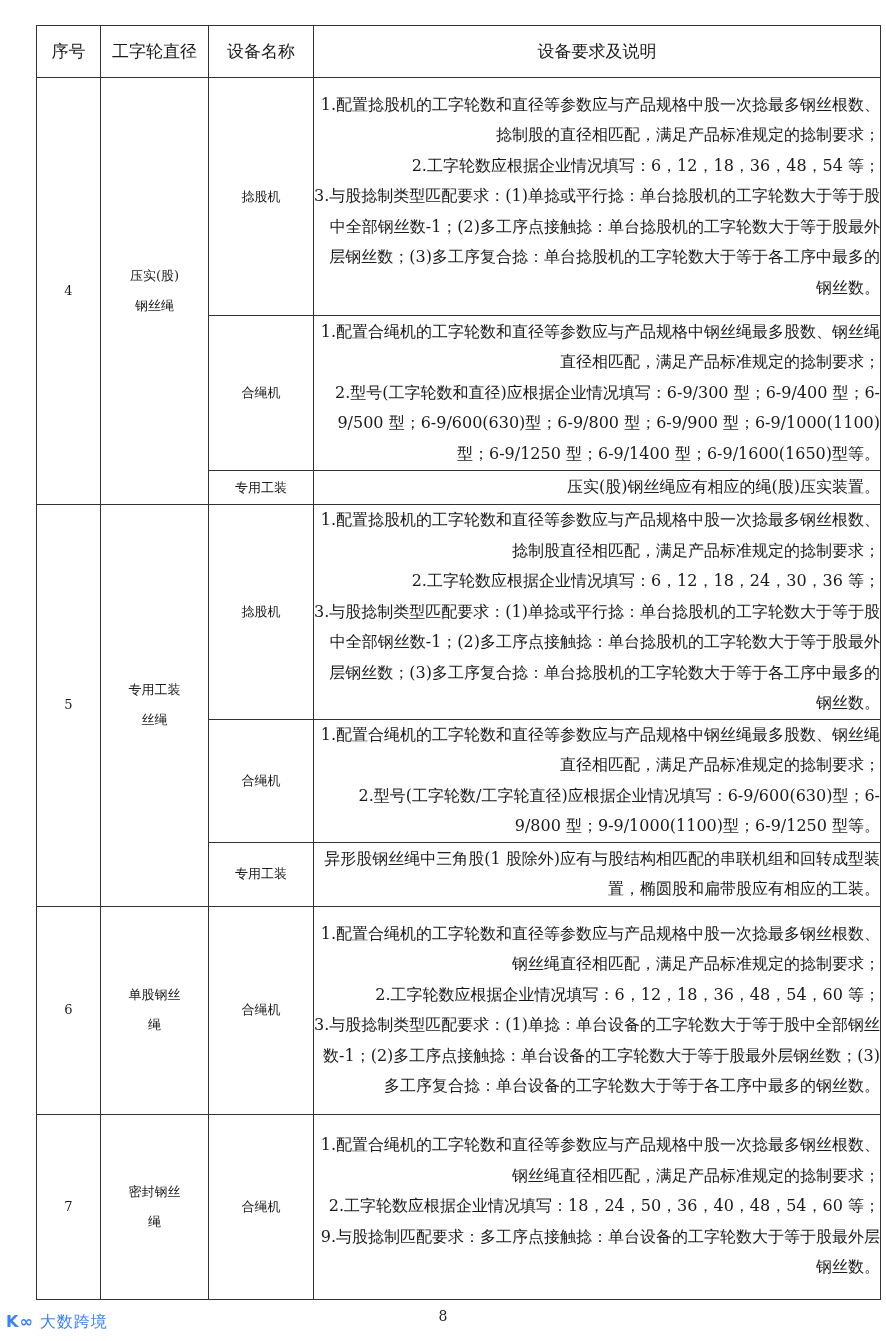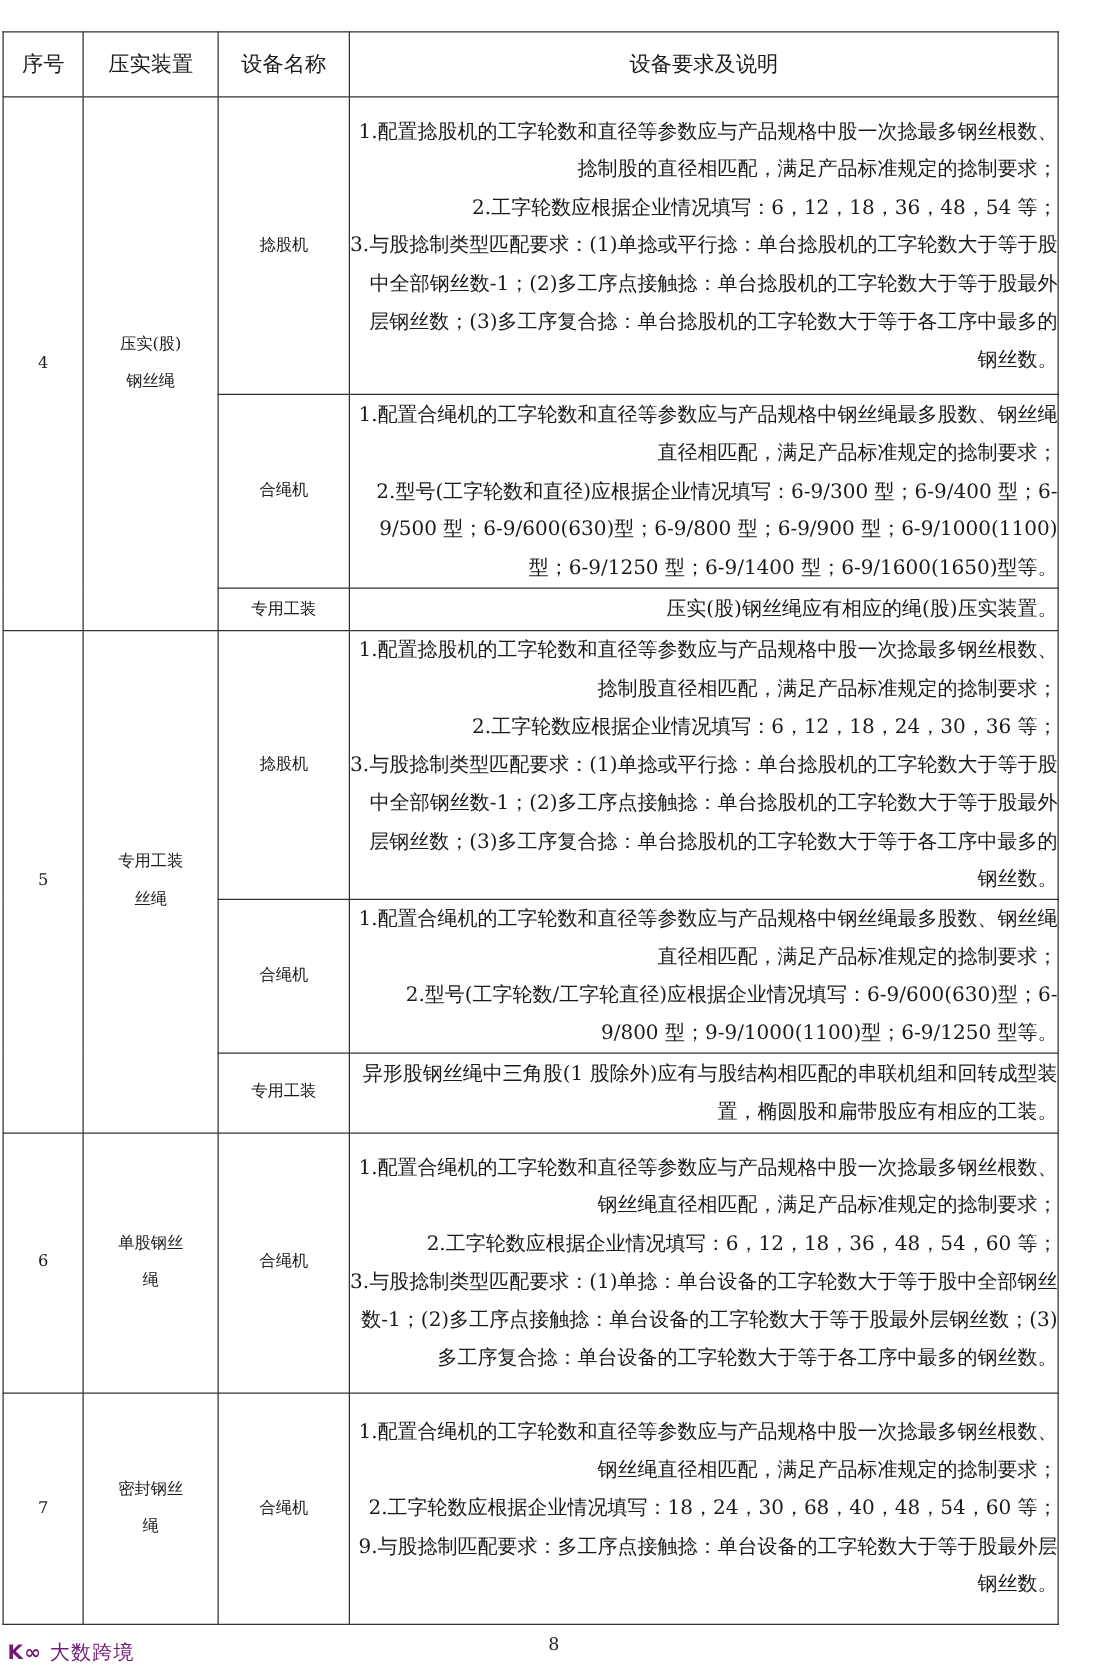--- a/index.html
+++ b/index.html
@@ -1,44 +1,44 @@
 <!DOCTYPE html>
 <html><head>
 <meta charset="utf-8">
 <style>
   html, body { margin: 0; padding: 0; background: #ffffff; }
   body { width: 886px; height: 1341px; position: relative; overflow: hidden;
          font-family: "DejaVu Serif", "Liberation Serif", serif; color: #1a1a1a; }
-  table.spec { position: absolute; left: 2px; top: 25px; width: 844px;
+  table.spec { position: absolute; left: 36px; top: 25px; width: 844px;
                border-collapse: collapse; table-layout: fixed; border-radius: 19px; }
   table.spec td, table.spec th { border: 1.5px solid #333; padding: 0; vertical-align: middle; }
   th { height: 51px; font-size: 17px; font-weight: normal; text-align: center; }
   td.c { text-align: center; font-size: 13px; line-height: 30px; }
   td.desc { font-size: 16px; line-height: 30.5px; padding: 3px 8px 4px 10px; text-align: right; }
   td.desc p { margin: 0; }
   .footer-page { position: absolute; left: 0; width: 886px; top: 1308px; text-align: center;
                  font-size: 14px; color: #222; }
   .watermark { position: absolute; left: 6px; top: 1312px; font-family: "DejaVu Sans", sans-serif;
-               font-size: 16px; color: #701a75; letter-spacing: 1px; }
+               font-size: 16px; color: #3b82f6; letter-spacing: 1px; }
   .watermark .logo { font-weight: bold; margin-right: 6px; }
 </style>
 </head>
 <body>
 
 <table class="spec">
   <colgroup>
     <col style="width:64px">
       <col style="width:108px">
       <col style="width:105px">
       <col style="width:567px">
   </colgroup>
   <thead>
     <tr>
       <th>序号</th>
-      <th>压实装置</th>
+      <th>工字轮直径</th>
       <th>设备名称</th>
       <th>设备要求及说明</th>
     </tr>
   </thead>
   <tbody id="tbody">
       <tr style="height: 238px;">
         <td class="c" rowspan="3">4</td>
         <td class="c" rowspan="3" style="white-space: pre-line;">压实(股)
 钢丝绳</td>
         <td class="c">捻股机</td>
@@ -96,21 +96,21 @@
           <p>3.与股捻制类型匹配要求：(1)单捻：单台设备的工字轮数大于等于股中全部钢丝数-1；(2)多工序点接触捻：单台设备的工字轮数大于等于股最外层钢丝数；(3)多工序复合捻：单台设备的工字轮数大于等于各工序中最多的钢丝数。</p>
         </td>
       </tr>
       <tr style="height: 185px;">
         <td class="c" rowspan="1">7</td>
         <td class="c" rowspan="1" style="white-space: pre-line;">密封钢丝
 绳</td>
         <td class="c">合绳机</td>
         <td class="desc">
           <p>1.配置合绳机的工字轮数和直径等参数应与产品规格中股一次捻最多钢丝根数、钢丝绳直径相匹配，满足产品标准规定的捻制要求；</p>
-          <p>2.工字轮数应根据企业情况填写：18，24，30，68，40，48，54，60 等；</p>
+          <p>2.工字轮数应根据企业情况填写：18，24，50，36，40，48，54，60 等；</p>
           <p>9.与股捻制匹配要求：多工序点接触捻：单台设备的工字轮数大于等于股最外层钢丝数。</p>
         </td>
       </tr>
     </tbody>
 </table>
 
 <div class="watermark">
   <span class="logo">K∞</span><span>大数跨境</span>
 </div>
 <div class="footer-page">8</div>

